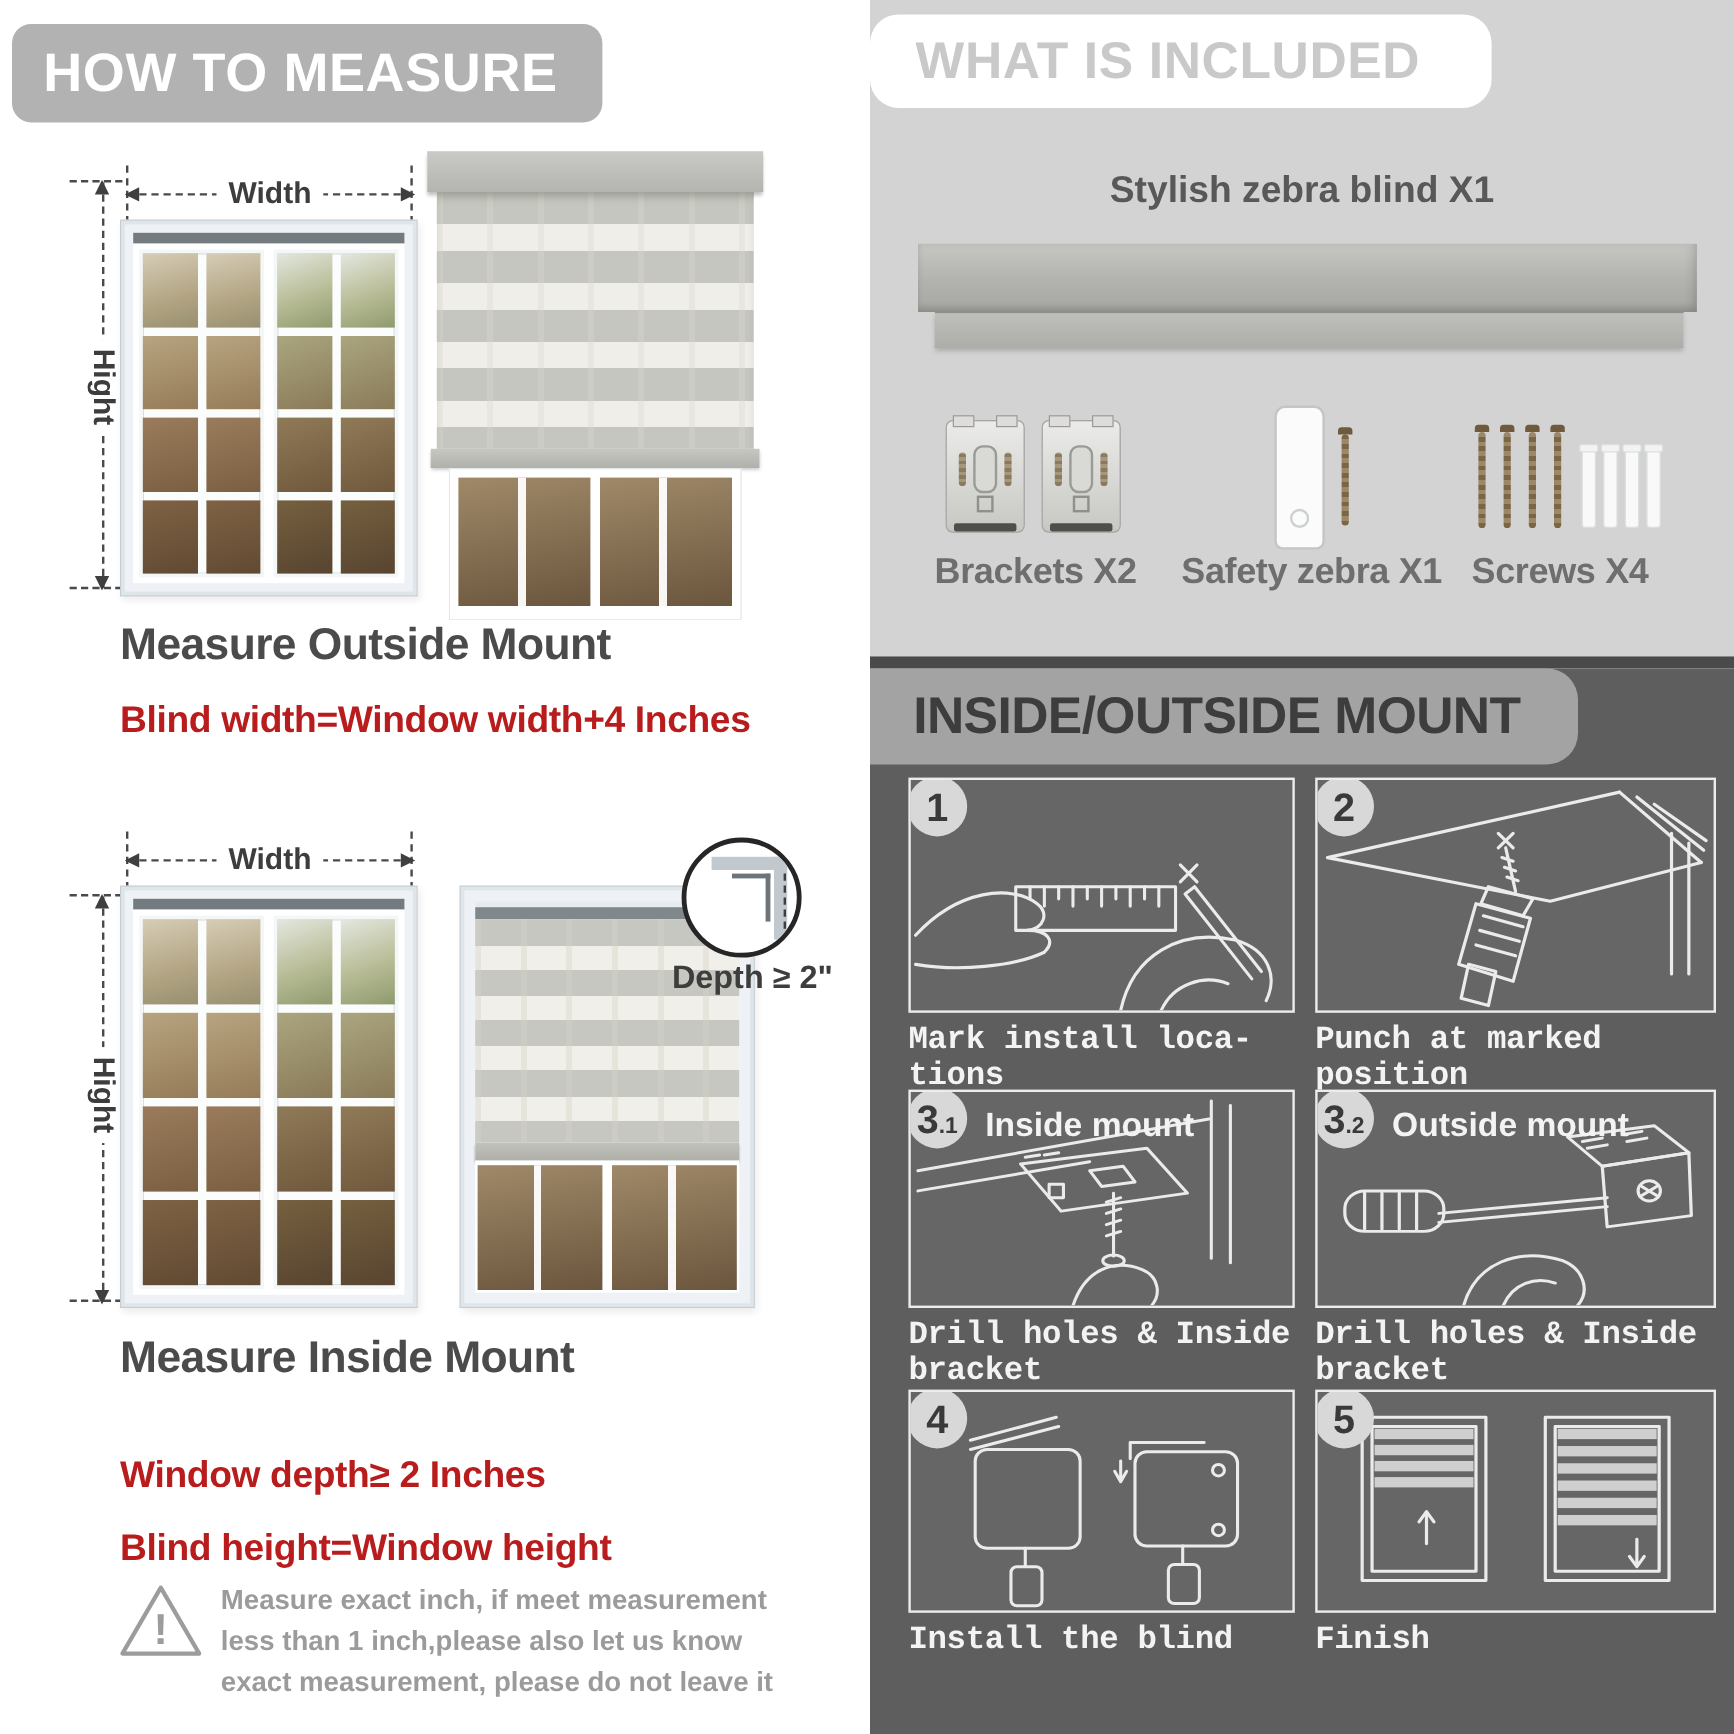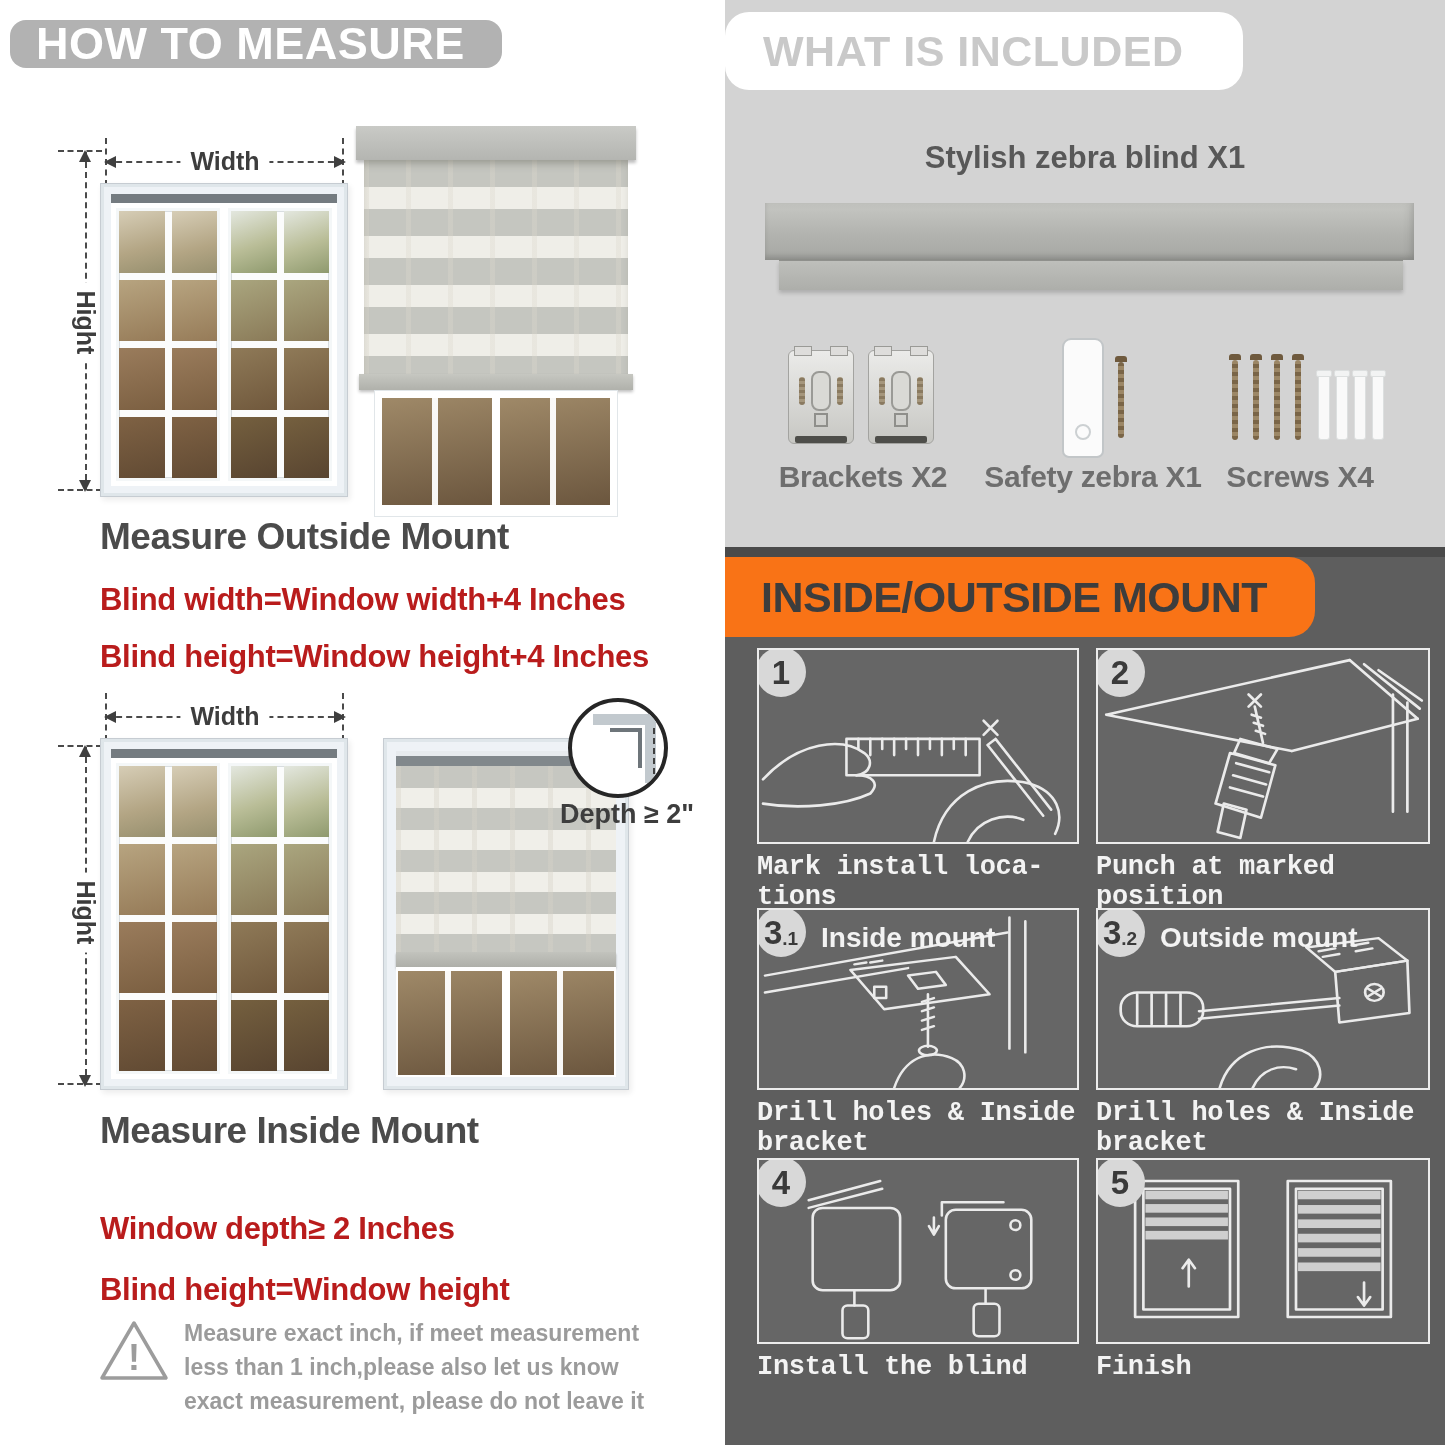--- a/index.html
+++ b/index.html
@@ -1,21 +1,21 @@
 <!DOCTYPE html>
 <html><head>
 <meta charset="utf-8">
 <style>
   html,body{margin:0;padding:0;background:#fff;}
   #page{position:relative;width:1445px;height:1445px;background:#fff;overflow:hidden;
         font-family:"Liberation Sans", sans-serif;}
   .abs{position:absolute;}
 
   
-  .lheader{left:10px;top:20px;width:492px;height:48px;background:#b2b2b2;border-radius:16px;
+  .lheader{left:10px;top:20px;width:492px;height:82px;background:#b2b2b2;border-radius:16px;
            display:flex;align-items:center;padding-left:26px;box-sizing:border-box;}
   .lheader span{color:#fff;font-weight:bold;font-size:45px;letter-spacing:0.5px;}
 
   
   .harrow{height:0;border-top:2px dashed #4a4a4a;}
   .harrow:before,.harrow:after{content:"";position:absolute;top:-7px;width:0;height:0;
       border-top:6px solid transparent;border-bottom:6px solid transparent;}
   .harrow:before{left:-2px;border-right:12px solid #3f3f3f;}
   .harrow:after{right:-2px;border-left:12px solid #3f3f3f;}
   .dimlabel{position:absolute;left:50%;top:0;transform:translate(-50%,-55%);background:#fff;
@@ -112,21 +112,21 @@
   .screwv{border-radius:3px;background:repeating-linear-gradient(0deg,#7a6547 0 4px,#9c8766 4px 8px);}
   .screwv:before{content:"";position:absolute;top:-6px;left:50%;transform:translateX(-50%);
       width:12px;height:6px;background:#6f5a3e;border-radius:3px 3px 0 0;}
   .anchor{background:rgba(255,255,255,.85);border:1px solid #dcdfdf;border-radius:3px;}
   .anchor:before{content:"";position:absolute;top:-5px;left:50%;transform:translateX(-50%);
       width:14px;height:5px;background:#f2f3f3;border:1px solid #dcdfdf;border-radius:2px;}
   .itemlabel{font-weight:bold;font-size:30px;color:#6e6e6e;text-align:center;letter-spacing:-0.3px;}
 
   .darkdivider{left:725px;top:547px;width:720px;height:10px;background:#4a4a4a;}
   .darkpanel{left:725px;top:557px;width:720px;height:888px;background:#5e5e5e;}
-  .whead2{left:725px;top:557px;width:590px;height:80px;background:#f97316;border-radius:0 26px 26px 0;
+  .whead2{left:725px;top:557px;width:590px;height:80px;background:#a3a3a3;border-radius:0 26px 26px 0;
           display:flex;align-items:center;padding-left:36px;box-sizing:border-box;z-index:2;}
   .whead2 span{color:#3d3d3d;font-weight:bold;font-size:43px;letter-spacing:-0.5px;}
 
   .tile{background:#666;border:2px solid #ececec;box-sizing:border-box;overflow:hidden;z-index:2;}
   .badge{position:absolute;top:-3px;left:-3px;width:50px;height:50px;border-radius:50%;background:#d8d8d8;
       display:flex;align-items:center;justify-content:center;z-index:3;}
   .badge-num{font-weight:bold;font-size:33px;color:#3a3a3a;line-height:1;}
   .badge-sub{font-weight:bold;font-size:19px;color:#3a3a3a;margin-top:12px;line-height:1;}
   .tile-label{position:absolute;left:62px;top:12px;color:#f3f3f3;font-weight:bold;font-size:28px;z-index:3;}
   .art{position:absolute;left:0;top:0;width:100%;height:100%;}
@@ -189,21 +189,20 @@
   <div class="abs b1rail" style="left:359px;top:374px;width:274px;height:16px;"></div>
   <div class="abs winb1" style="left:374px;top:390px;width:244px;height:127px;">
     <div class="inner">
       <div class="bpane"></div>
       <div class="bpane"></div>
     </div>
   </div>
 
   <div class="abs mtitle" style="left:100px;top:516px;">Measure Outside Mount</div>
   <div class="abs mline" style="left:100px;top:582px;">Blind width=Window width+4 Inches</div>
-  <div class="abs mline" style="left:100px;top:639px;">Blind height=Window height+4 Inches</div>
 
   <div class="abs vtick" style="left:105px;top:693px;height:48px;"></div>
   <div class="abs vtick" style="left:342px;top:693px;height:48px;"></div>
   <div class="abs harrow" style="left:106px;top:716px;width:238px;">
     <span class="dimlabel">Width</span>
   </div>
   <div class="abs htick" style="left:58px;top:745px;width:44px;"></div>
   <div class="abs htick" style="left:58px;top:1083px;width:44px;"></div>
   <div class="abs varrow" style="left:85px;top:747px;height:338px;"></div>
   <div class="abs vlabelwrap" style="left:60px;top:872px;width:52px;height:80px;">

